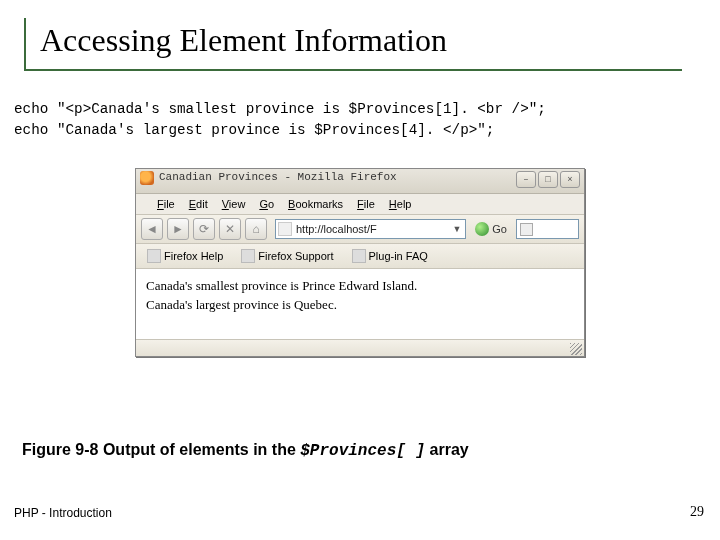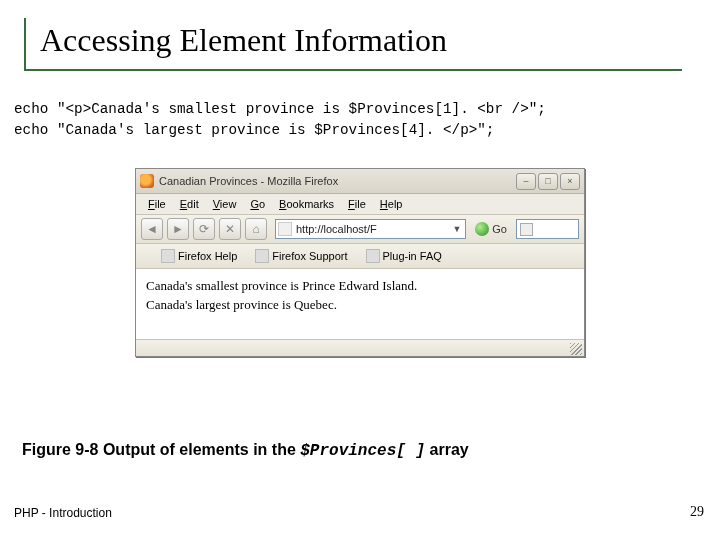--- a/index.html
+++ b/index.html
@@ -39,38 +39,39 @@
     border: 1px solid #888;
     background: #efece5;
     font-family: Tahoma, Arial, sans-serif;
     font-size: 11px;
     box-shadow: 1px 1px 0 #777;
   }
   .titlebar {
     background: linear-gradient(#e8e5dd,#d8d4c8);
     border-bottom: 1px solid #b8b4a8;
     display: flex;
-    align-items: center;
+    align-items: flex-start;
     padding: 2px 4px;
     height: 20px;
+    font-family: Liberation Mono, monospace;
   }
   .titlebar .ffx {
     width: 14px; height: 14px; border-radius: 3px;
     background: radial-gradient(circle at 40% 40%, #ffb44a 40%, #d2691e 70%);
     margin-right: 5px;
   }
   .titlebar .ttl { flex: 1; color:#333; }
   .winbtns { display:flex; gap:2px; }
   .winbtn {
     width:18px; height:15px; background:linear-gradient(#f4f1e9,#d8d4c8);
     border:1px solid #999; border-radius:3px; font-size:9px;
     display:flex; align-items:center; justify-content:center; color:#555;
   }
   .menubar {
-    display:flex; gap:2px; padding: 3px 6px;
+    display:flex; gap:2px; padding: 3px 15px;
     border-bottom:1px solid #c8c4b8;
   }
   .menubar span { padding: 1px 6px; }
   .menubar span::first-letter { text-decoration: underline; }
   .navbar {
     display:flex; align-items:center; padding:3px 5px; gap:4px;
     border-bottom:1px solid #c8c4b8;
     background:linear-gradient(#f4f1e9,#e6e2d6);
   }
   .nbtn {
@@ -87,21 +88,21 @@
   .addr { flex:1; font-size:11px; color:#222; }
   .dd { color:#555; font-size:9px; padding:0 2px; }
   .gobtn {
     display:flex; align-items:center; gap:3px; padding:0 5px; color:#333;
   }
   .gocircle{ width:14px;height:14px;border-radius:50%;
     background:radial-gradient(circle at 35% 35%, #aef08a, #2e8b2e); }
   .srch { width:55px;height:18px;background:#fff;border:1px solid #7a98af;
     display:flex;align-items:center;padding:0 3px;}
   .linksbar {
-    display:flex; gap:8px; padding:3px 20px;
+    display:flex; gap:8px; padding:3px 6px;
     border-bottom:1px solid #c8c4b8;
     background:linear-gradient(#f4f1e9,#e6e2d6);
   }
   .linkitem { display:flex; align-items:center; gap:3px; padding:1px 4px;
     border:1px solid transparent; border-radius:2px; }
   .linkitem .lic { width:12px;height:12px;background:#ddd;border:1px solid #bbb;}
   .content {
     background:#fff; padding:8px 10px 14px 10px;
     font-family: "Times New Roman", serif;
     font-size: 13px; line-height:1.45; color:#000;

